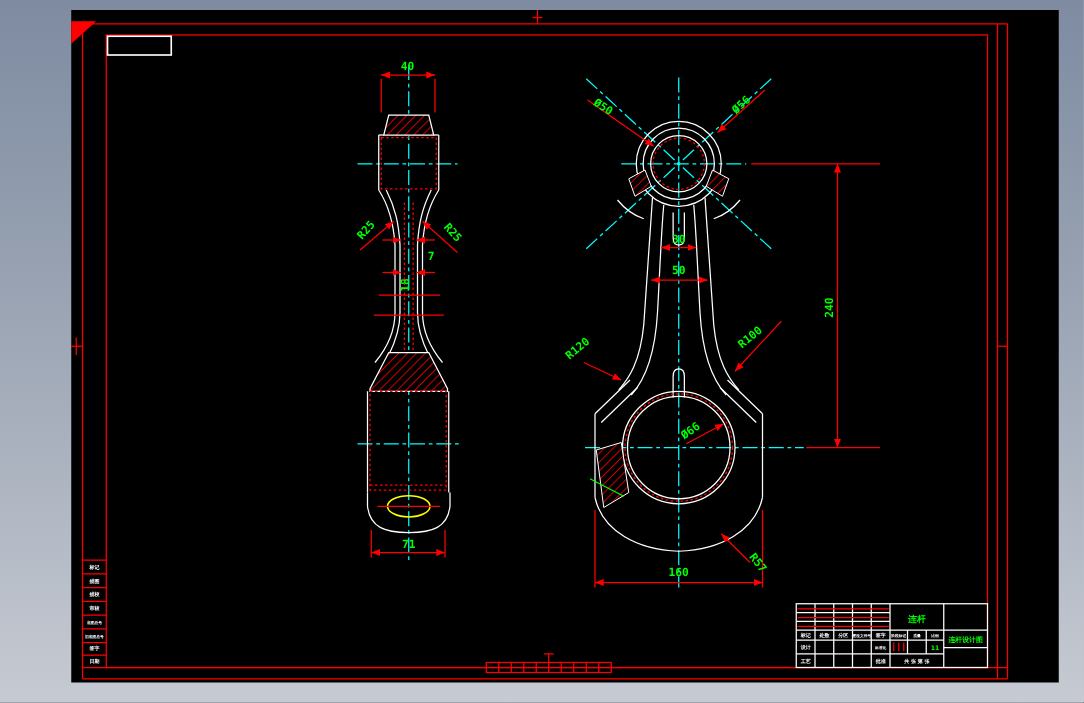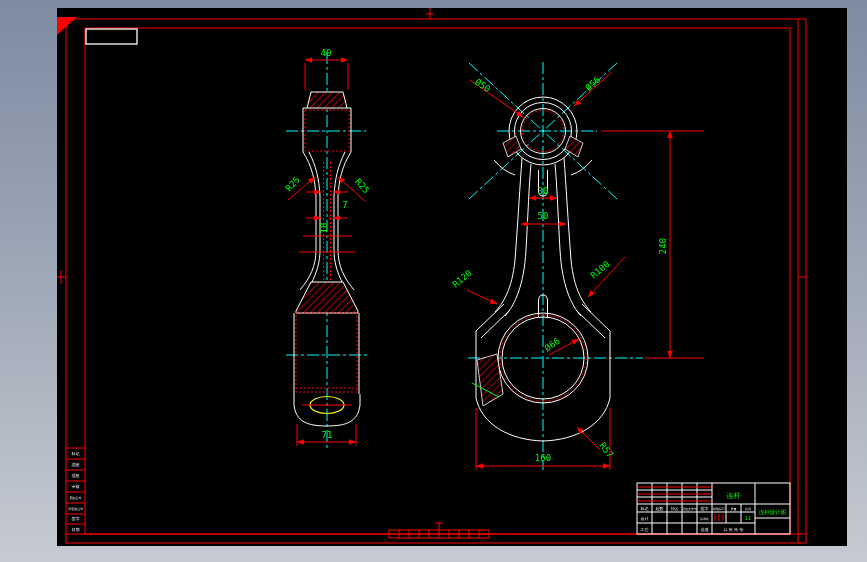--- a/index.html
+++ b/index.html
@@ -1,21 +1,21 @@
 <!DOCTYPE html>
 <html><head>
 <meta charset="utf-8">
 <style>
   html,body{margin:0;padding:0;}
   body{
     width:867px;height:562px;overflow:hidden;
     background:linear-gradient(180deg,#7e8ba1 0%,#98a2b2 40%,#c6cad2 100%);
     font-family:"DejaVu Sans",sans-serif;
   }
-  .stage{position:relative;width:867px;height:562px;}
+  .stage{position:relative;width:867px;height:562px;font-weight:bold;}
   svg{position:absolute;left:0;top:0;}
   .dim{fill:#00ff00;font-family:"DejaVu Sans Mono",monospace;font-size:9px;text-anchor:middle;}
   .tbw{fill:#ffffff;font-family:"DejaVu Sans",sans-serif;font-size:4px;text-anchor:middle;}
   .tbw.small{font-size:3px;}
   .tbg{fill:#00ff00;font-family:"DejaVu Sans",sans-serif;text-anchor:middle;}
   .wline{stroke:#ffffff;stroke-width:1;fill:none;}
   .rline{stroke:#ff0000;stroke-width:1;fill:none;}
   .rdot{stroke:#ff0000;stroke-width:1;fill:none;stroke-dasharray:2 2;}
   .cline{stroke:#00ffff;stroke-width:1;fill:none;stroke-dasharray:12 3 3 3;}
   .gline{stroke:#00ff00;stroke-width:1;fill:none;}

